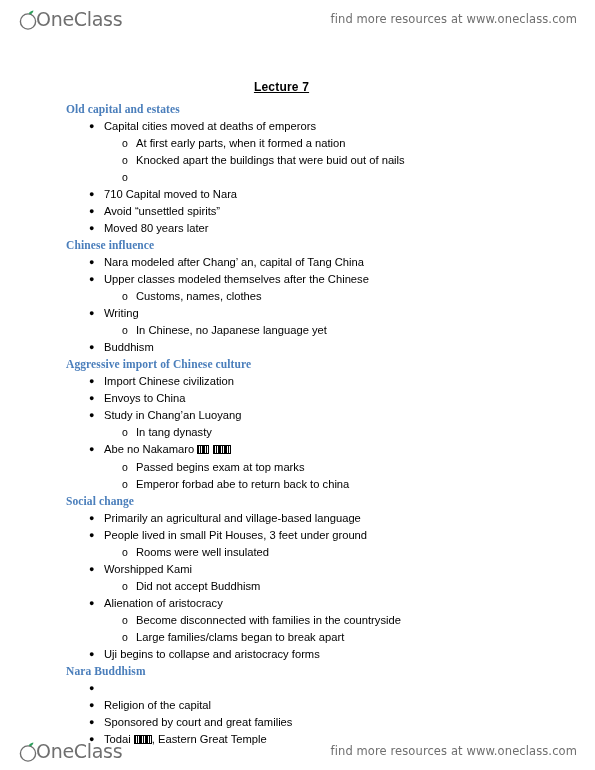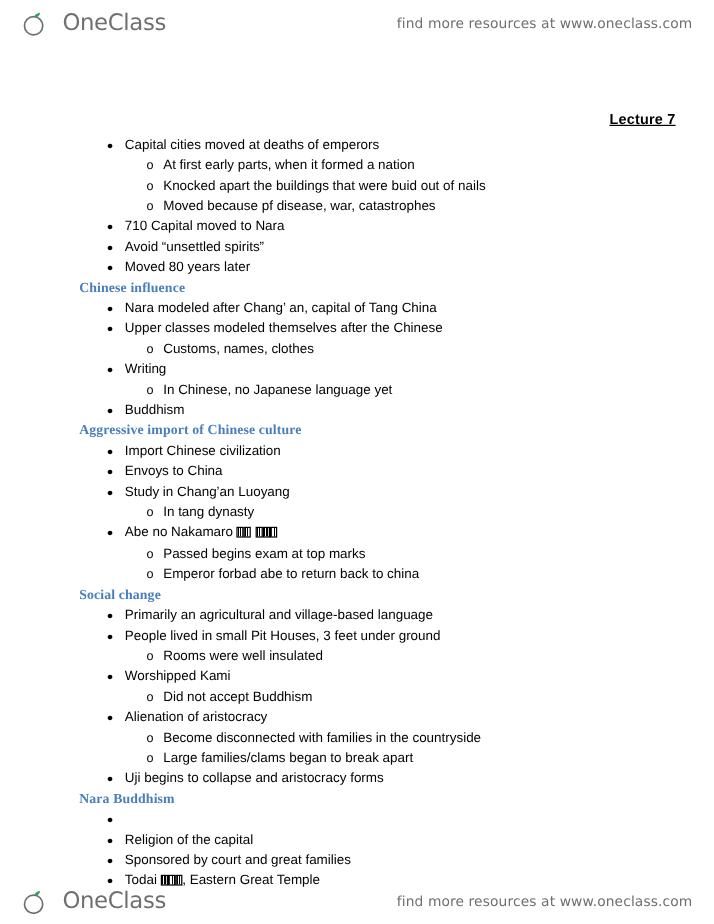--- a/index.html
+++ b/index.html
@@ -36,21 +36,21 @@
     justify-content: space-between;
     padding: 0 18px;
     box-sizing: border-box;
   }
   .wm-header { top: 2px; }
   .wm-footer { top: 734px; }
 
   .logo {
     display: flex;
     align-items: center;
-    gap: 16px;
+    gap: 0px;
     user-select: none;
   }
   .logo-mark {
     position: relative;
     width: 22px;
     height: 24px;
     flex: 0 0 auto;
   }
   .logo-mark svg { display: block; }
   .logo-text {
@@ -71,27 +71,27 @@
 
   
   .doc {
     position: absolute;
     top: 76px;
     left: 0;
     width: 595px;
   }
 
   .doc-title {
-    text-align: right;
+    text-align: center;
     font-family: "Liberation Sans", sans-serif;
     font-size: 12px;
     font-weight: bold;
     text-decoration: underline;
     color: #000;
-    margin: 16px 0 7px 0;
+    margin: 4px 0 7px 0;
     padding-right: 32px;
     letter-spacing: 0.2px;
   }
 
   .heading-main {
     font-family: "Liberation Serif", serif;
     font-size: 12.5px;
     font-weight: bold;
     color: #1f3864;
     margin: 0 0 1px 66px;
@@ -193,25 +193,26 @@
       </span>
       <span class="logo-text">OneClass</span>
     </div>
     <div class="wm-right">find more resources at www.oneclass.com</div>
   </div>
 
   <div class="doc">
     <div class="doc-title">Lecture 7</div>
     <div id="sections-root">
         <div class="section-block">
+          <div class="heading-sub">Old capital and estates</div>
           <ul class="lvl1">
             <li><span class="bullet1">●</span><span>Capital cities moved at deaths of emperors</span><ul class="lvl2">
                 <li><span class="bullet2">o</span><span>At first early parts, when it formed a nation</span></li>
                 <li><span class="bullet2">o</span><span>Knocked apart the buildings that were buid out of nails</span></li>
-                <li><span class="bullet2">o</span><span>Moved because pf disease, war, catastrophes</span></li>
+                <li><span class="bullet2">o</span></li>
               </ul></li>
             <li><span class="bullet1">●</span><span>710 Capital moved to Nara</span></li>
             <li><span class="bullet1">●</span><span>Avoid “unsettled spirits”</span></li>
             <li><span class="bullet1">●</span><span>Moved 80 years later</span></li>
           </ul>
         </div>
         <div class="section-block">
           <div class="heading-sub">Chinese influence</div>
           <ul class="lvl1">
             <li><span class="bullet1">●</span><span>Nara modeled after Chang’ an, capital of Tang China</span></li>

